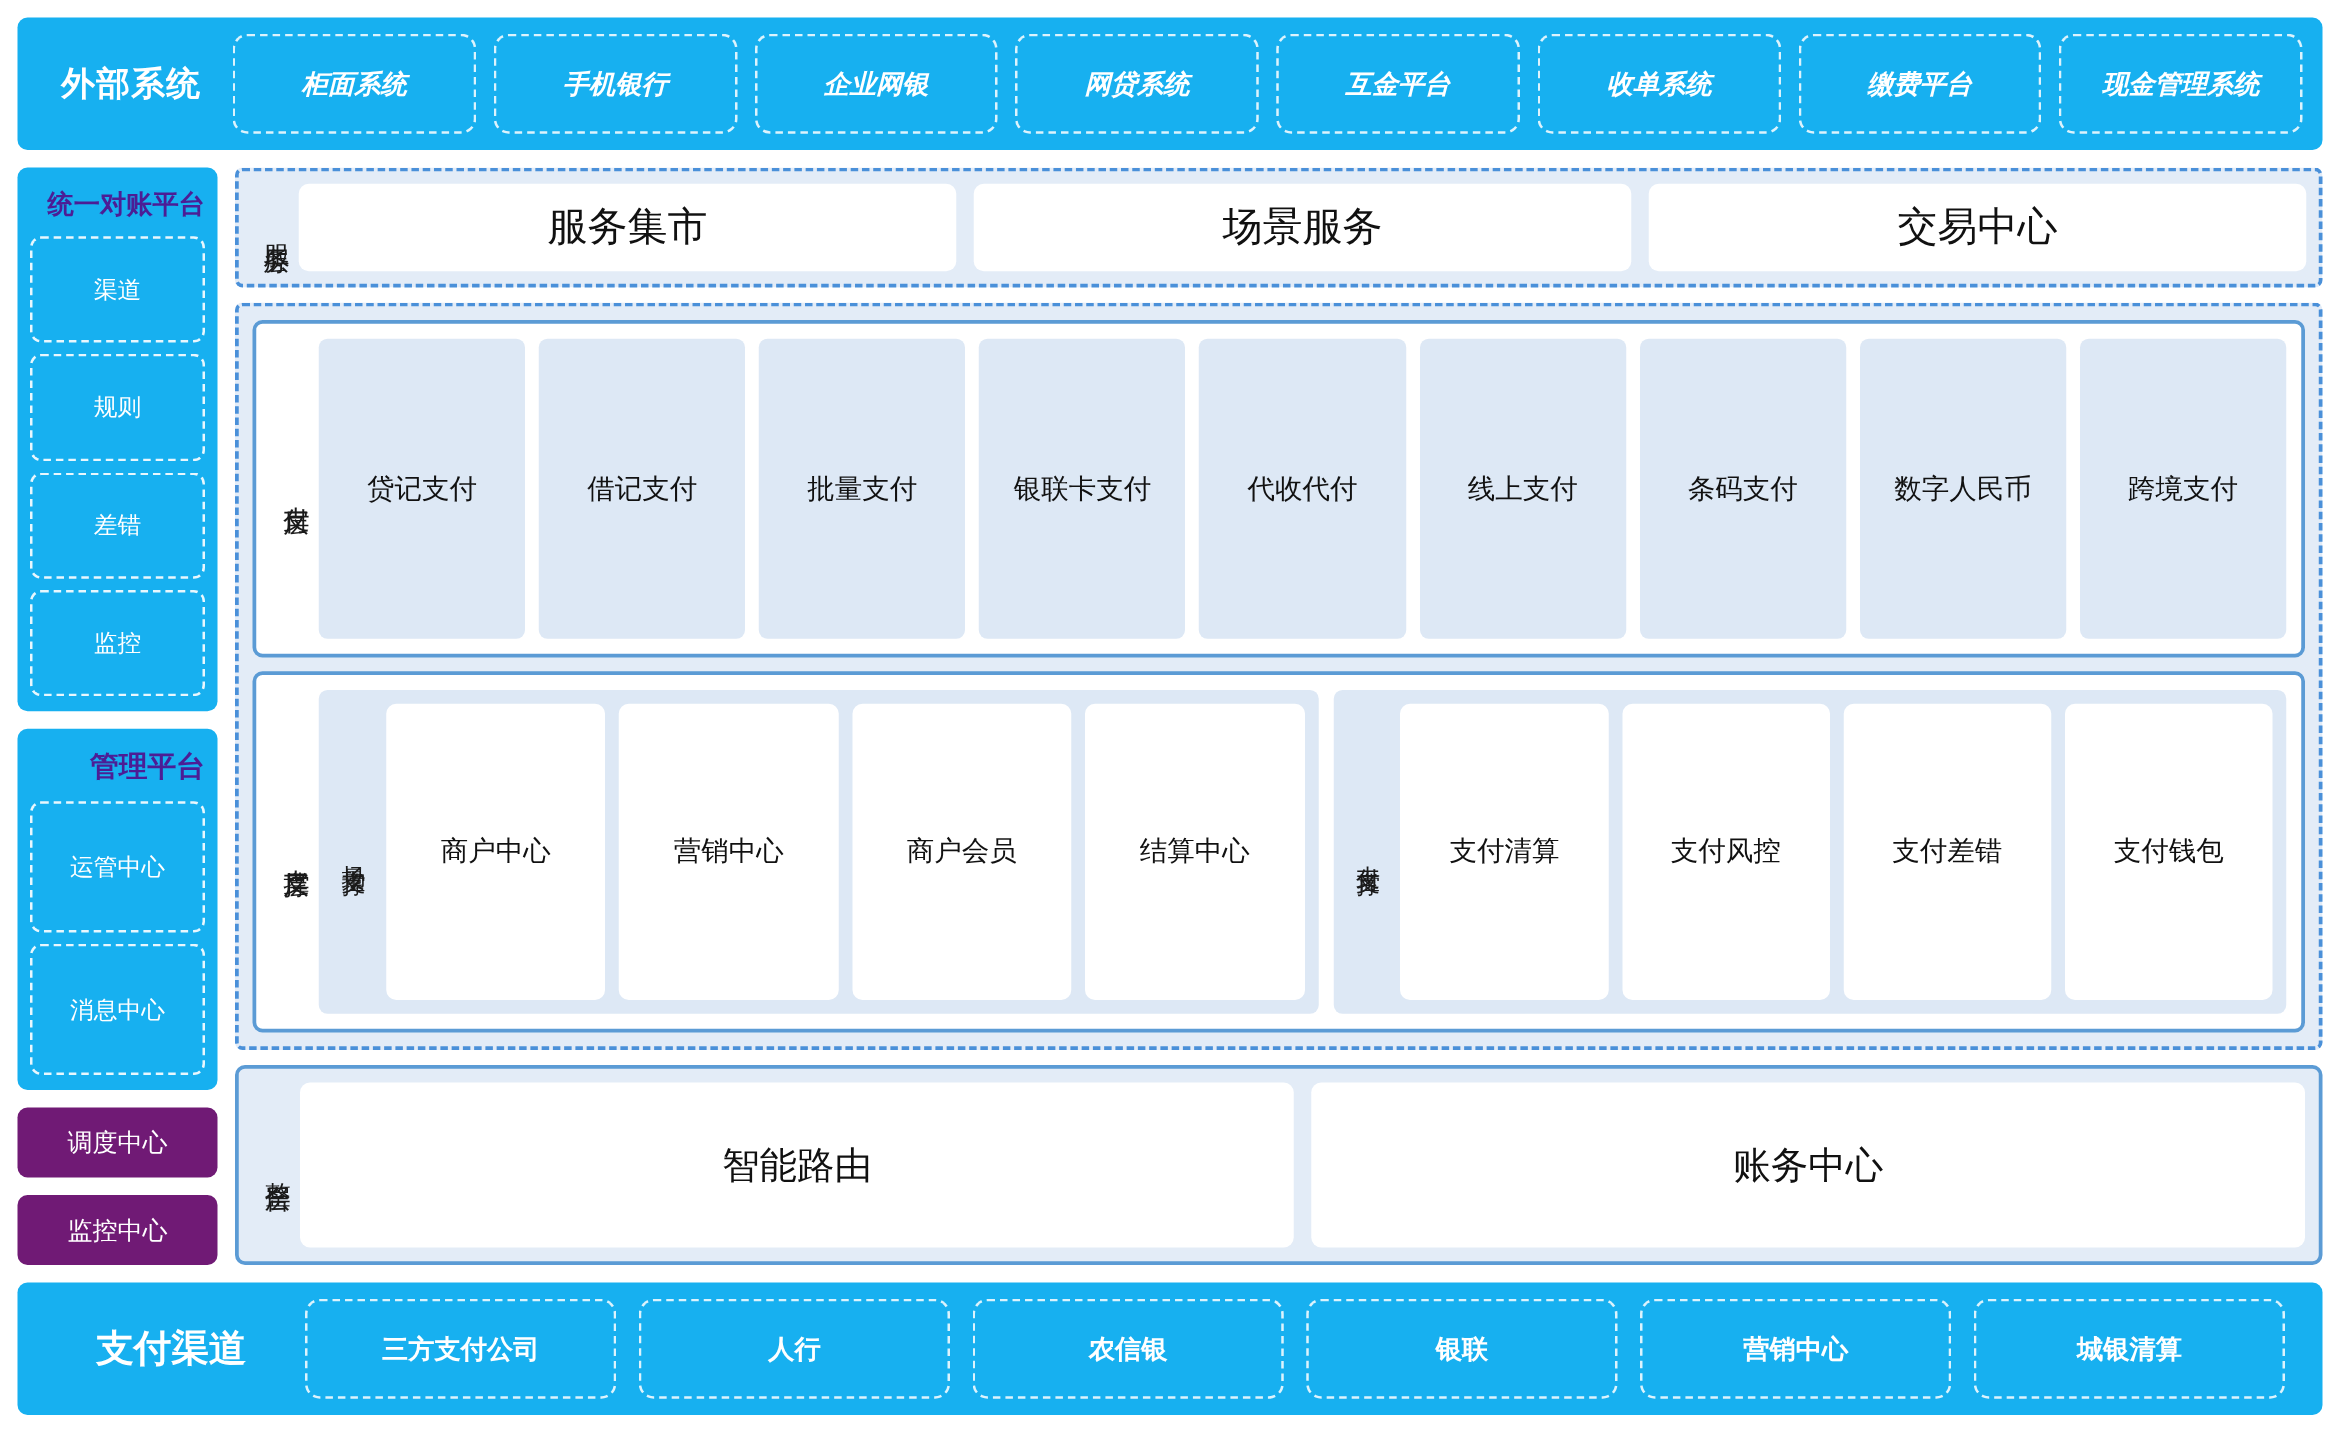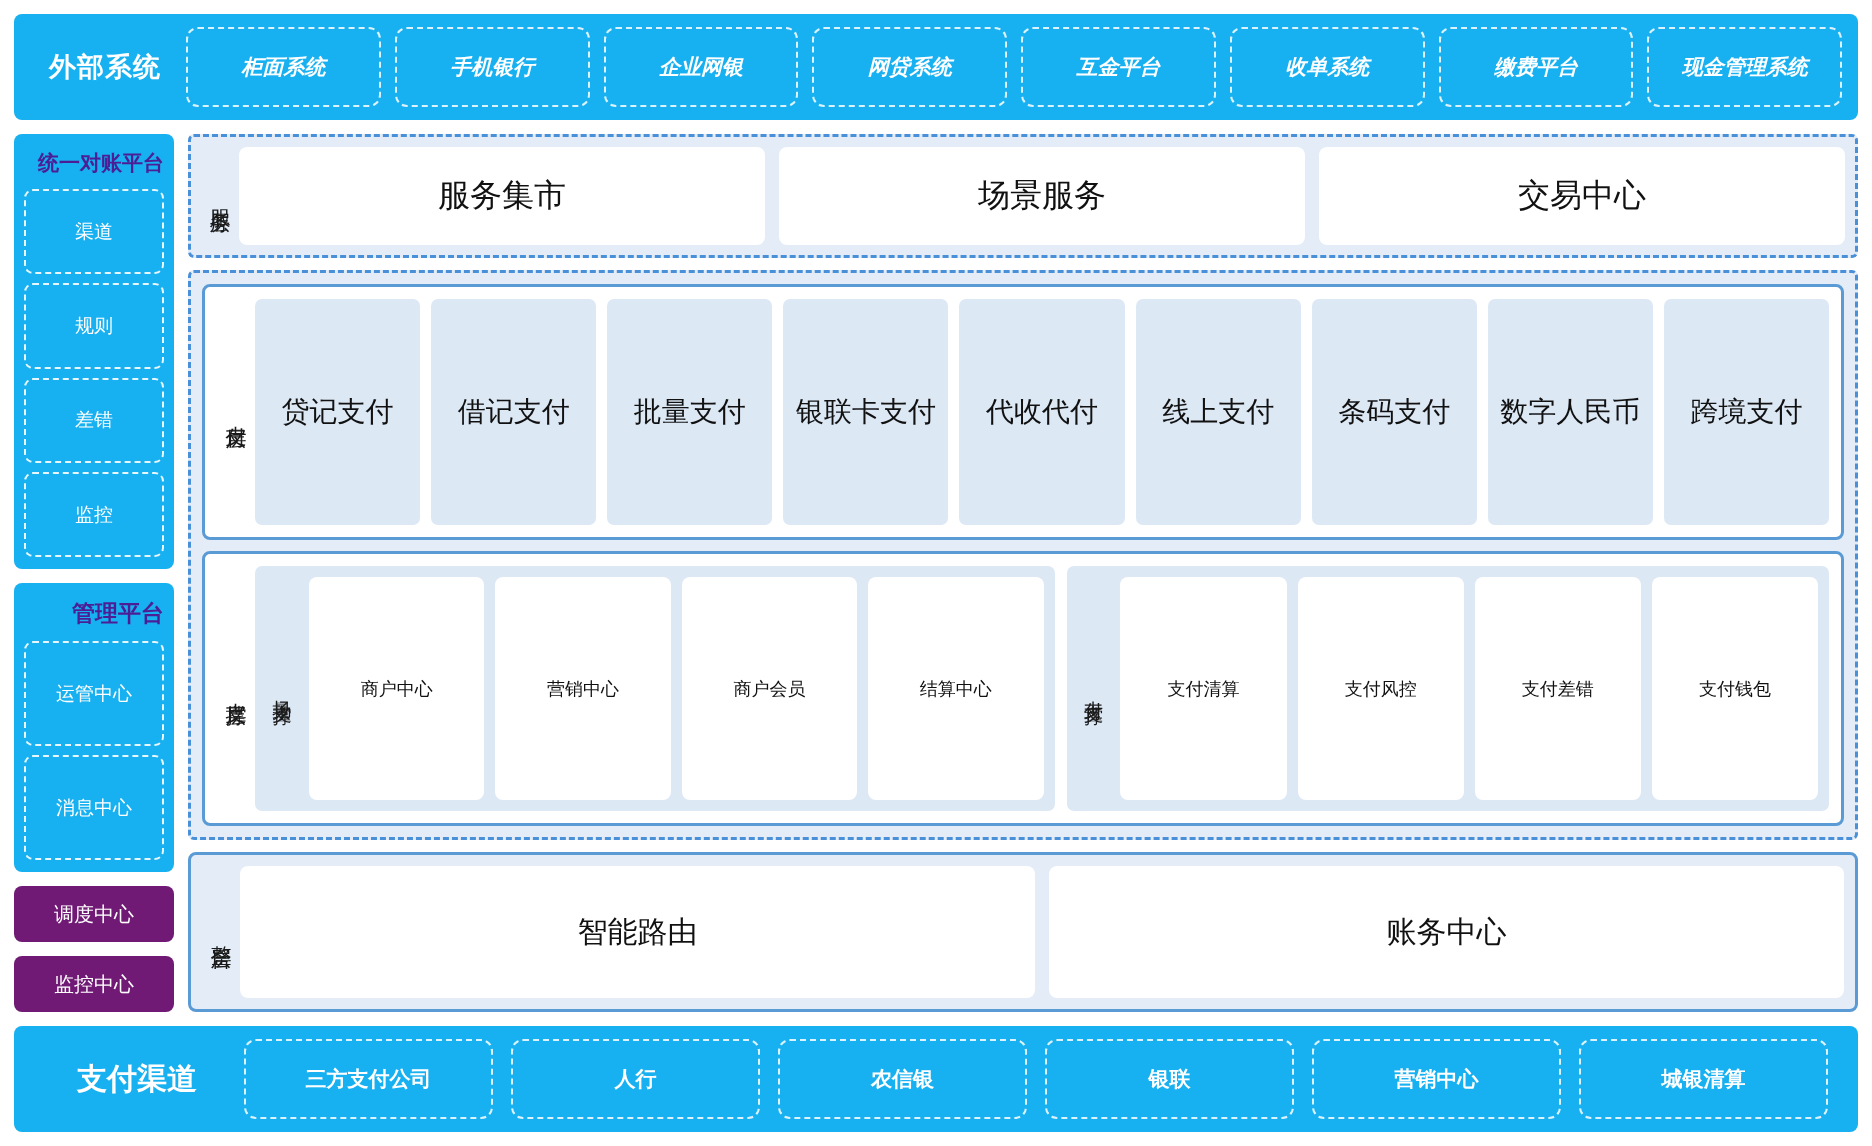--- a/index.html
+++ b/index.html
@@ -152,21 +152,21 @@
 
   .white-card {
     background: #ffffff;
     border-radius: 8px;
     display: flex;
     align-items: center;
     justify-content: center;
     color: #111;
   }
 
-  #service-layer { height: 124px; }
+  #service-layer { height: 96px; }
   #service-layer .cards { display: flex; flex: 1; gap: 14px; }
   #service-layer .white-card { flex: 1; font-size: 32px; }
 
   
   #core-box {
     flex: 1;
     border: 3px dashed #4a90d9;
     background: #e3ecf7;
     border-radius: 6px;
     padding: 11px;
@@ -186,38 +186,38 @@
   }
   #payment-layer { flex: 1; }
   #payment-layer .cards { display: flex; flex: 1; gap: 11px; }
   #payment-layer .pay-chip {
     flex: 1;
     background: #dde8f5;
     border-radius: 7px;
     display: flex;
     align-items: center;
     justify-content: center;
-    font-size: 28px;
+    font-size: 22px;
     color: #111;
     text-align: left;
   }
 
   #support-layer { flex: 1.08; }
   #support-layer .groups { display: flex; flex: 1; gap: 12px; }
   .support-group {
     background: #dde8f5;
     border-radius: 7px;
     display: flex;
     align-items: stretch;
     padding: 11px 11px;
     gap: 11px;
   }
   #support-group-scene { flex: 1.05; }
   #support-group-pay   { flex: 1; }
-  .support-group .white-card { flex: 1; font-size: 18px; }
+  .support-group .white-card { flex: 1; font-size: 22px; }
 
   
   #integration-layer {
     height: 160px;
     border: 3px solid #5b9bd5;
     background: #e3ecf7;
     border-radius: 8px;
     padding: 11px;
     display: flex;
     align-items: stretch;

